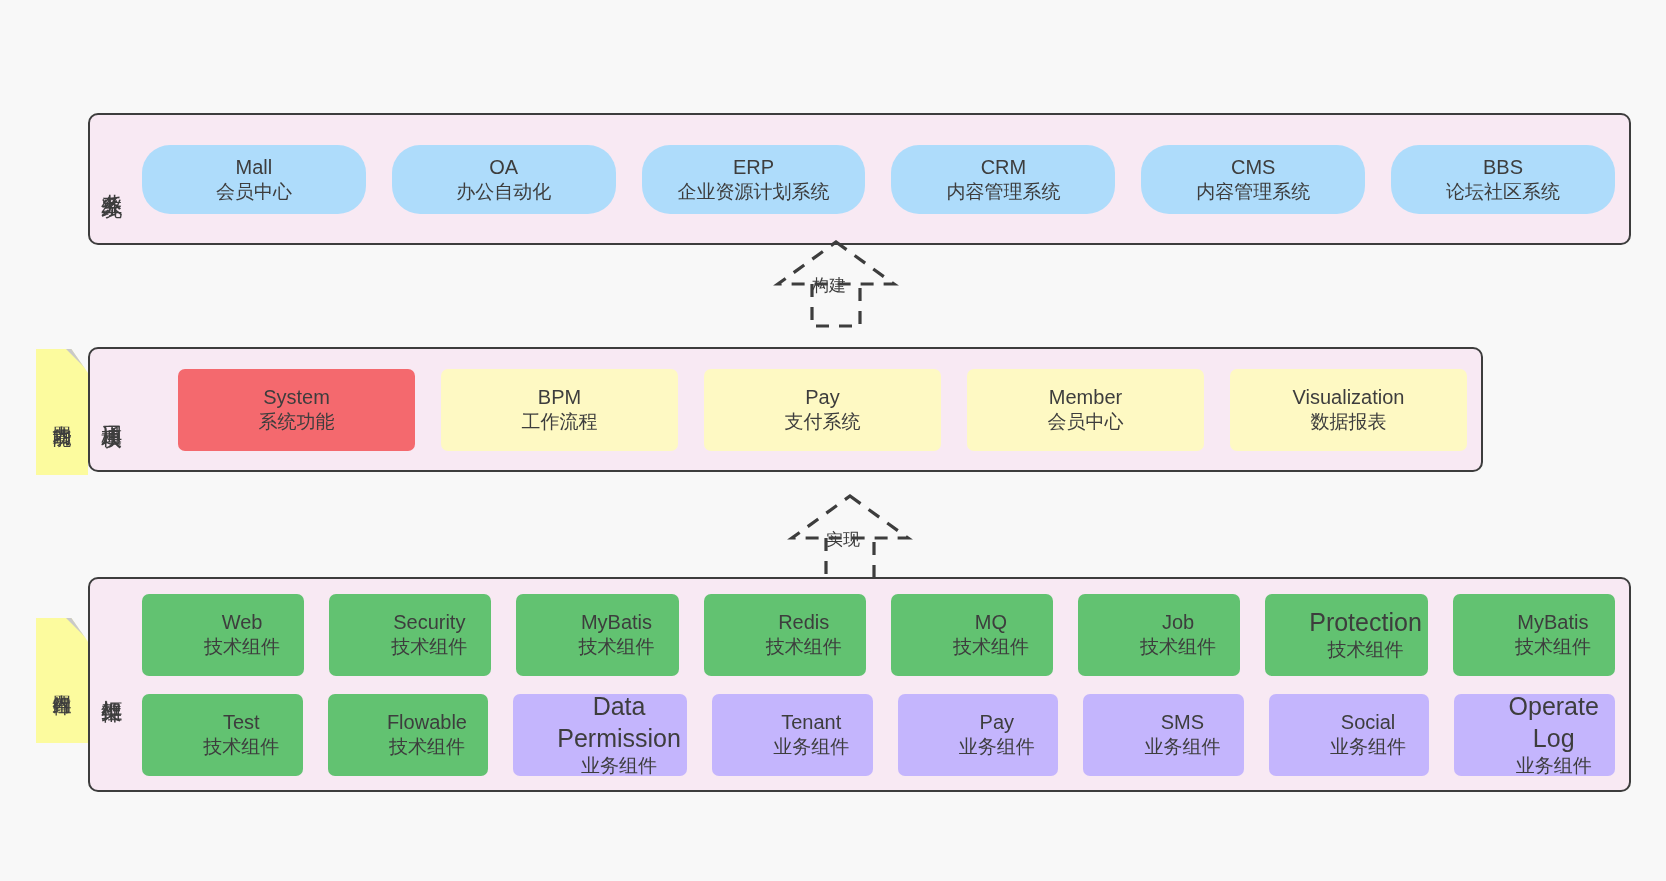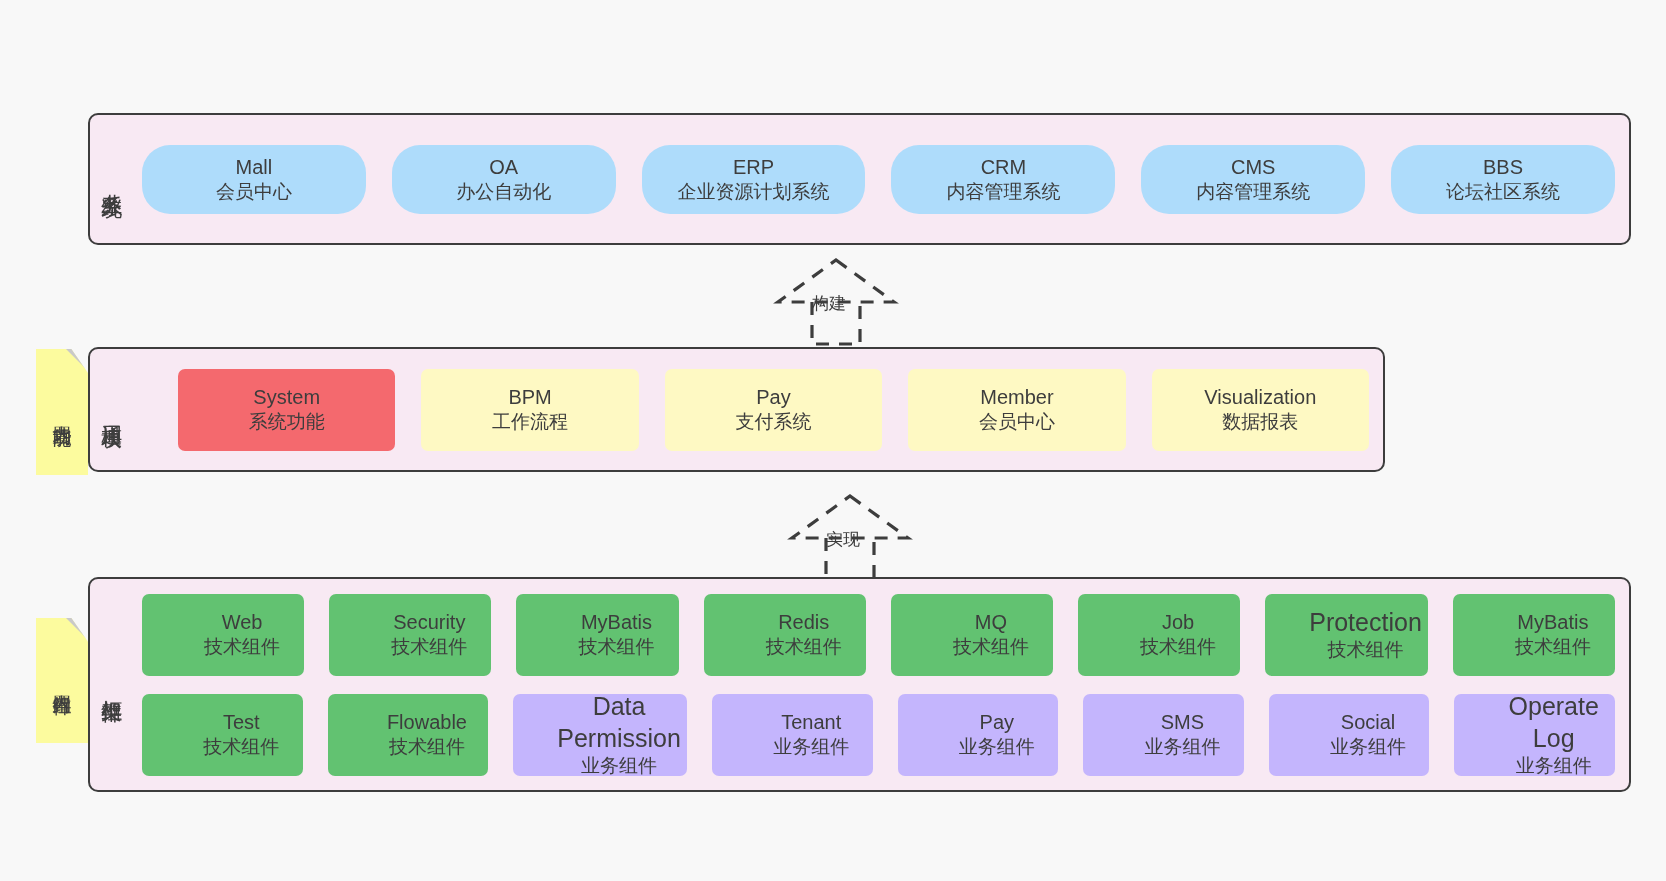--- a/index.html
+++ b/index.html
@@ -72,21 +72,21 @@
   .blue{background:#aedcfb;}
   .red{background:#f4696e;}
   .pink{background:#fef9c3;}
   .green{background:#62c271;}
   .lgreen{background:#c4b5fd;}
 
   
   #layer-business{left:88px;top:113px;width:1543px;height:132px;}
   #layer-business .card{height:69px;border-radius:28px;}
 
-  #layer-module{left:88px;top:347px;width:1297px;height:125px;gap:36px;}
+  #layer-module{left:88px;top:347px;width:1395px;height:125px;gap:36px;}
   #layer-module .card{height:82px;}
 
   #layer-framework{left:88px;top:577px;width:1543px;height:215px;}
   #layer-framework .card{height:82px;padding-left:44px;}
 
   
   .note{
     position:absolute;
     background:#fcfb9e;
     box-sizing:border-box;
@@ -117,21 +117,21 @@
   .arrow{position:absolute;}
   .arrow svg{display:block;overflow:visible;}
   .arrow .alabel{
     position:absolute;
     font-size:17px;
     color:#3d3d3d;
     background:transparent;
     white-space:nowrap;
     user-select:none;
   }
-  #arrow-build{left:756px;top:256px;width:160px;height:90px;}
+  #arrow-build{left:756px;top:238px;width:160px;height:90px;}
   #arrow-build .alabel{left:56px;top:36px;}
   #arrow-implement{left:770px;top:492px;width:160px;height:90px;}
   #arrow-implement .alabel{left:56px;top:36px;}
 </style>
 </head>
 <body>
 
 <div class="canvas">
 
   <div class="layer" id="layer-business">

